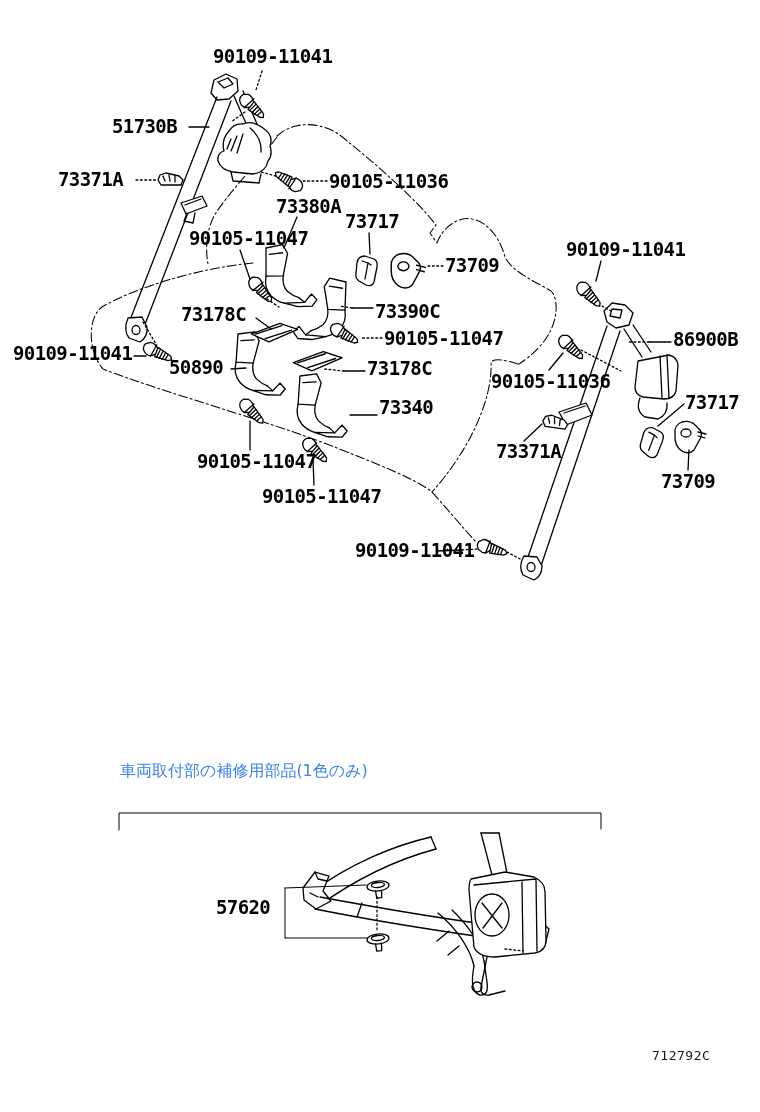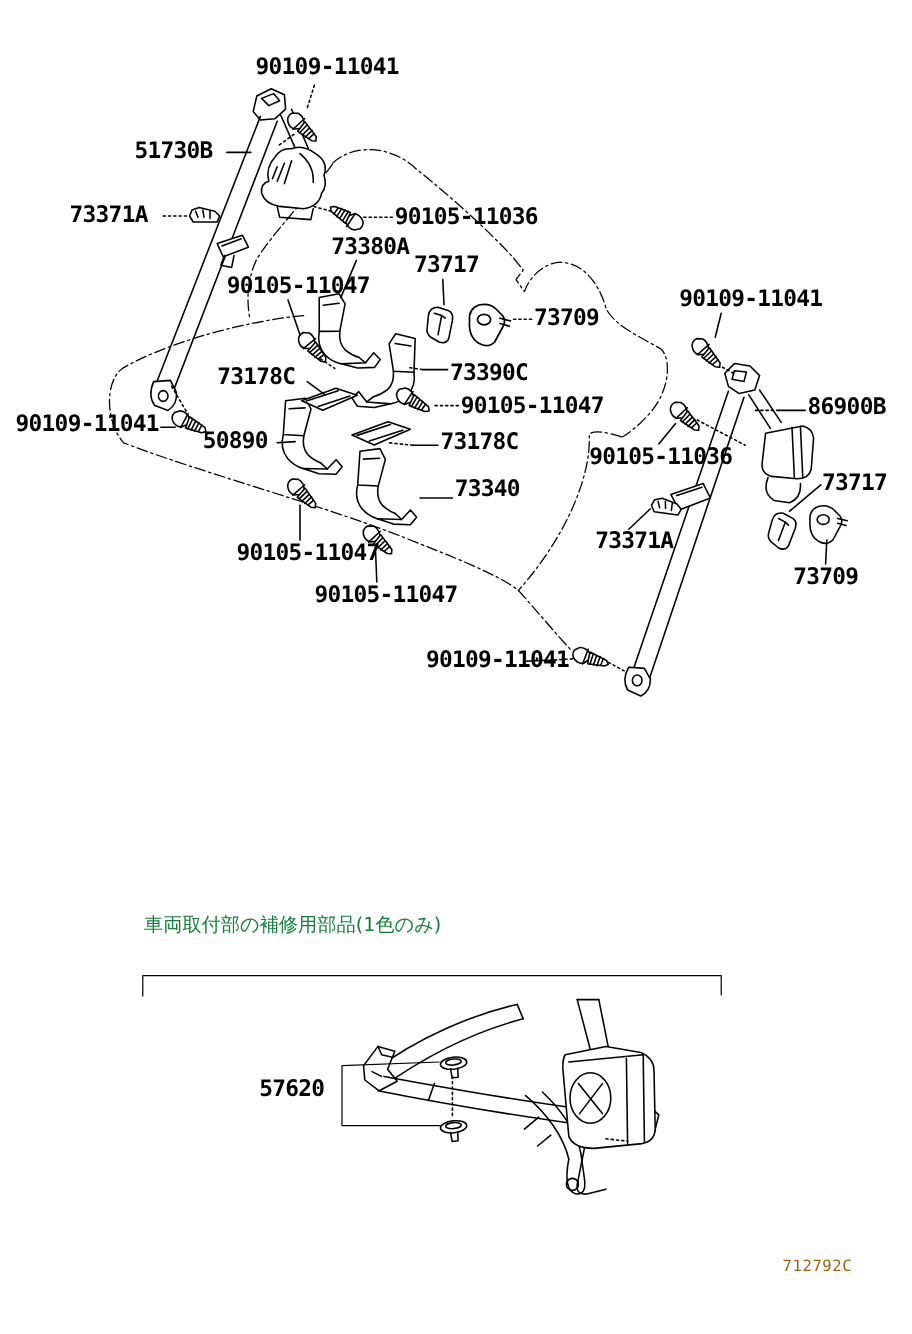--- a/index.html
+++ b/index.html
@@ -1,24 +1,24 @@
 <!DOCTYPE html>
 <html><head>
 <meta charset="utf-8">
 <style>
   html,body{margin:0;padding:0;background:#ffffff;}
   #page{position:relative;width:760px;height:1112px;background:#ffffff;overflow:hidden;
         font-family:"DejaVu Sans Mono",monospace;}
   #art{position:absolute;left:0;top:0;}
   .part-label{position:absolute;font-family:"DejaVu Sans Mono",monospace;font-weight:bold;
               font-size:19px;line-height:20px;letter-spacing:-0.6px;color:#000;white-space:nowrap;}
-  .note{position:absolute;color:#15803d;white-space:nowrap;}
+  .note{position:absolute;color:#3b82f6;white-space:nowrap;}
   .note-jp{left:120px;top:760px;font:16px/21px "DejaVu Sans",sans-serif;}
   .note-en{left:119px;top:785px;font:17px/21px "Liberation Sans",sans-serif;}
-  .drawing-code{position:absolute;left:652px;top:1048px;color:#a16207;
+  .drawing-code{position:absolute;left:652px;top:1048px;color:#0f172a;
                 font:13px/15px "DejaVu Sans Mono",monospace;letter-spacing:0.5px;}
   
   .ln{stroke:#000;stroke-width:1.3;fill:none;stroke-linecap:round;stroke-linejoin:round;}
   .thin{stroke-width:1;}
   .dot{stroke-dasharray:1.8 2.6;}
   .dd{stroke-dasharray:9 3 2 3;stroke-width:1.05;}
   .fw{fill:#fff;}
 </style>
 </head>
 <body>

